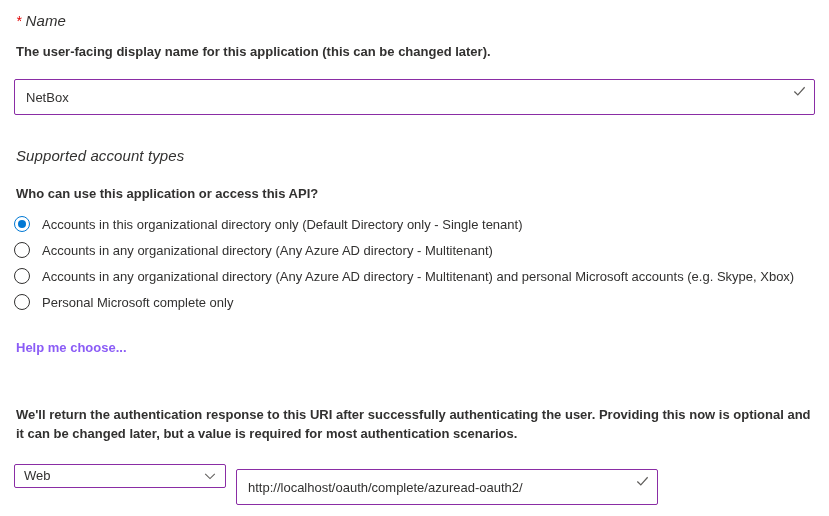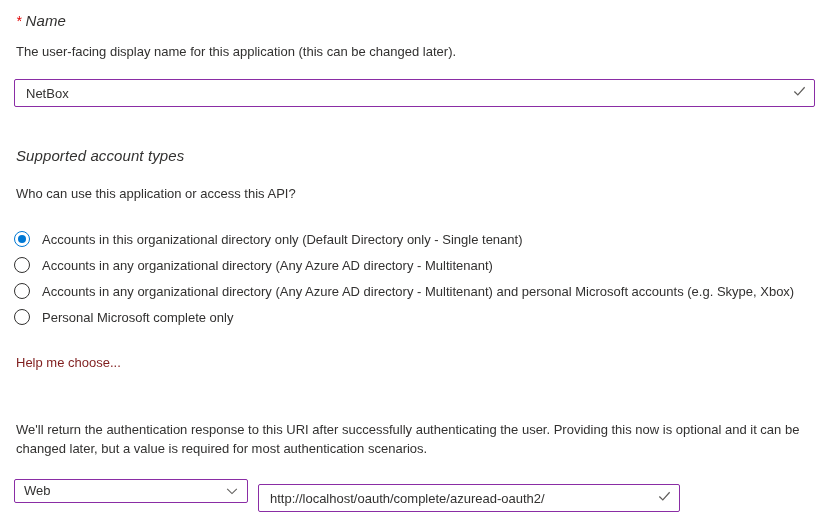--- a/index.html
+++ b/index.html
@@ -4,21 +4,21 @@
 <style>
   * { margin: 0; padding: 0; box-sizing: border-box; }
   html, body { background: #ffffff; }
   body {
     width: 829px; height: 516px;
     font-family: "Liberation Sans", sans-serif;
     color: #323130;
     overflow: hidden;
   }
   .page { padding: 12px 14px 0 14px; }
-  .txt { margin-left: 2px; }
+  .txt { margin-left: 2px; font-weight: bold; }
 
   .section-title {
     font-size: 15px;
     font-weight: 400;
     color: #323130;
     letter-spacing: 0.1px;
     font-style: italic;
   }
   .required-asterisk { color: #e00000; margin-right: 4px; font-size: 14px; }
 
@@ -28,21 +28,21 @@
     margin-top: 13px;
     max-width: 802px;
   }
 
   .input-wrap {
     position: relative;
     margin-top: 18px;
     height: 24px;
   }
   .text-input {
-    width: 100%; height: 28px;
+    width: 100%; height: 36px;
     border: 1px solid #8A2DA5;
     border-radius: 2px;
     font-family: "Liberation Sans", sans-serif;
     font-size: 13px;
     color: #323130;
     padding: 0 42px 0 11px;
     outline: none;
     background: #fff;
   }
   .field-icon {
@@ -52,21 +52,21 @@
     display: flex; align-items: center;
     pointer-events: none;
   }
 
   .name-input-wrap { width: 801px; }
 
   .section { }
   .section-accounts { margin-top: 44px; }
   .question { font-size: 13px; margin-top: 22px; }
 
-  .radio-group { margin-top: 25px; }
+  .radio-group { margin-top: 10px; }
   .radio-row {
     display: flex;
     align-items: center;
     height: 26px;
     cursor: pointer;
   }
   .radio-circle {
     width: 16px; height: 16px;
     border-radius: 50%;
     border: 1px solid #323130;
@@ -80,36 +80,36 @@
     border-radius: 50%;
     background: transparent;
   }
   .radio-row.selected .radio-dot { background: #0078d4; }
   .radio-label { font-size: 13px; margin-left: 12px; white-space: nowrap; }
 
   .help-link {
     display: inline-block;
     margin-top: 25px;
     font-size: 13px;
-    color: #7f1d1d;
+    color: #8b5cf6;
     text-decoration: none;
     cursor: pointer;
   }
 
   .section-redirect { margin-top: 49px; }
 
   .controls-row {
     display: flex;
     margin-top: 15px;
     gap: 10px;
     align-items: center;
   }
   .platform-select {
     position: relative;
-    width: 234px; height: 24px;
+    width: 212px; height: 24px;
     border: 1px solid #8A2DA5;
     border-radius: 2px;
     background: #fff;
     display: flex; align-items: center;
     padding: 0 28px 0 9px;
     font-size: 13px;
     cursor: pointer;
     text-align: center;
   }
   .uri-input-wrap { width: 422px; margin-top: 11px; }

